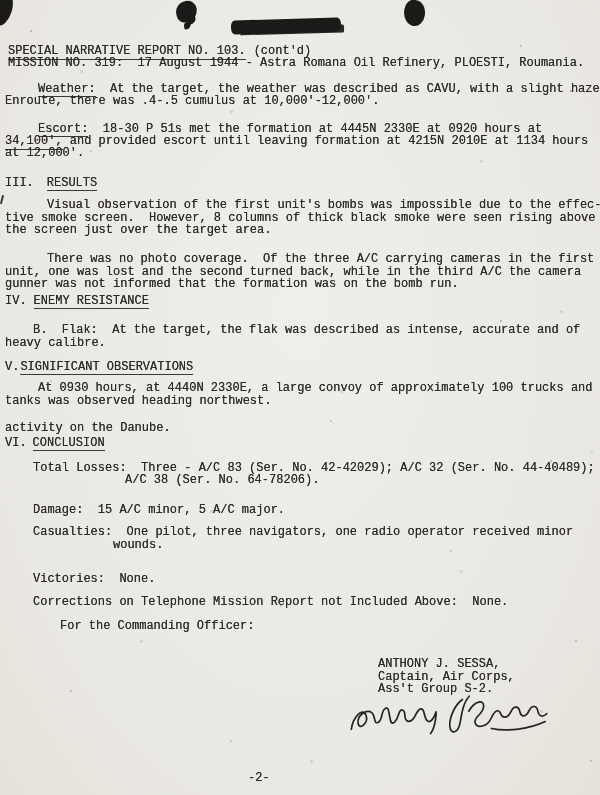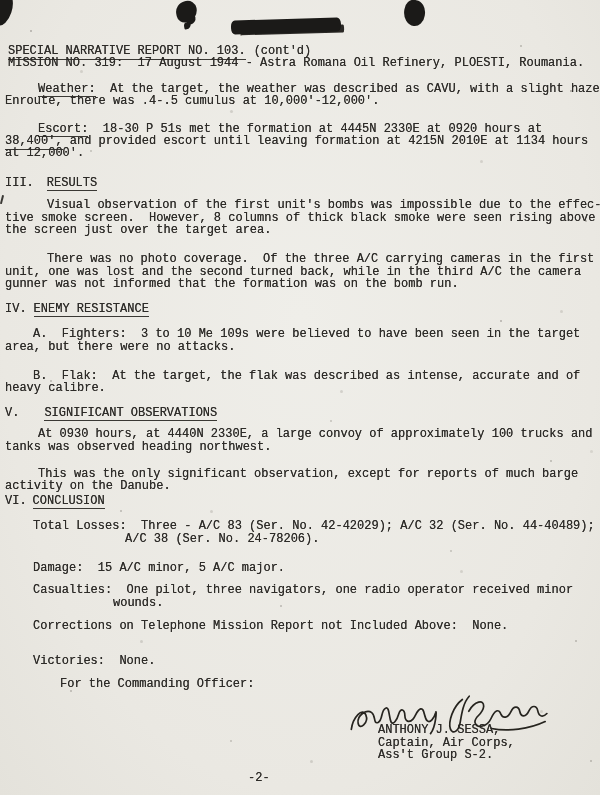--- a/index.html
+++ b/index.html
@@ -60,72 +60,67 @@
     <div class="line" style="padding-left:3px"><span class="u">SPECIAL NARRATIVE REPORT NO. 103.</span><span style="margin-left:8px">(cont'd)</span></div>
     <div class="line" style="padding-left:3px">MISSION NO. 319:  17 August 1944 - Astra Romana Oil Refinery, PLOESTI, Roumania.</div>
 
     <div class="para" style="margin-top:13px">
       <div class="line" style="padding-left:33px"><span class="u">Weather:</span><span>  At the target, the weather was described as CAVU, with a slight haze.</span></div>
       <div class="line">Enroute, there was .4-.5 cumulus at 10,000'-12,000'.</div>
     </div>
 
     <div class="para" style="margin-top:15px">
       <div class="line" style="padding-left:33px"><span class="u">Escort:</span><span>  18-30 P 51s met the formation at 4445N 2330E at 0920 hours at</span></div>
-      <div class="line"><span class="u">38,400',</span><span> and provided escort until leaving formation at 4215N 2010E at 1134 hours</span></div>
+      <div class="line"><span class="u">34,100',</span><span> and provided escort until leaving formation at 4215N 2010E at 1134 hours</span></div>
       <div class="line">at 12,000'.</div>
     </div>
 
     <div class="line" style="margin-top:17px"><span>III.</span><span class="u" style="margin-left:13px">RESULTS</span></div>
     <div class="para" style="margin-top:10px">
       <div class="line" style="padding-left:42px">Visual observation of the first unit's bombs was impossible due to the effec-</div>
       <div class="line">tive smoke screen.  However, 8 columns of thick black smoke were seen rising above</div>
       <div class="line">the screen just over the target area.</div>
     </div>
     <div class="para" style="margin-top:17px">
       <div class="line" style="padding-left:42px">There was no photo coverage.  Of the three A/C carrying cameras in the first</div>
       <div class="line">unit, one was lost and the second turned back, while in the third A/C the camera</div>
       <div class="line">gunner was not informed that the formation was on the bomb run.</div>
     </div>
 
-    <div class="line" style="margin-top:12px"><span>IV.</span><span class="u" style="margin-left:7px">ENEMY RESISTANCE</span></div>
-    <div class="para" style="margin-top:13px">
-      <div class="line" style="padding-left:28px">A.  Fighters:  3 to 10 Me 109s were believed to have been seen in the target</div>
-      <div class="line">area, but there were no attacks.</div>
-    </div>
+    <div class="line" style="margin-top:4px"><span>IV.</span><span class="u" style="margin-left:7px">ENEMY RESISTANCE</span></div>
     <div class="para" style="margin-top:17px">
       <div class="line" style="padding-left:28px">B.  Flak:  At the target, the flak was described as intense, accurate and of</div>
       <div class="line">heavy calibre.</div>
     </div>
 
-    <div class="line" style="margin-top:12px"><span>V.</span><span class="u" style="margin-left:25px">SIGNIFICANT OBSERVATIONS</span></div>
+    <div class="line" style="margin-top:12px"><span>V.</span><span class="u" style="margin-left:1px">SIGNIFICANT OBSERVATIONS</span></div>
     <div class="para" style="margin-top:9px">
       <div class="line" style="padding-left:33px">At 0930 hours, at 4440N 2330E, a large convoy of approximately 100 trucks and</div>
       <div class="line">tanks was observed heading northwest.</div>
     </div>
     <div class="para" style="margin-top:15px">
-      <div class="line" style="padding-left:33px">This was the only significant observation, except for reports of much barge</div>
       <div class="line">activity on the Danube.</div>
     </div>
 
     <div class="line" style="margin-top:2px"><span>VI.</span><span class="u" style="margin-left:6px">CONCLUSION</span></div>
 
     <div class="para" style="margin-top:13px">
       <div class="line" style="padding-left:28px">Total Losses:  Three - A/C 83 (Ser. No. 42-42029); A/C 32 (Ser. No. 44-40489);</div>
-      <div class="line" style="padding-left:120px">A/C 38 (Ser. No. 24-78206).</div>
+      <div class="line" style="padding-left:120px">A/C 38 (Ser. No. 64-78206).</div>
     </div>
     <div class="line" style="margin-top:17px; padding-left:28px">Damage:  15 A/C minor, 5 A/C major.</div>
     <div class="para" style="margin-top:10px">
       <div class="line" style="padding-left:28px">Casualties:  One pilot, three navigators, one radio operator received minor</div>
       <div class="line" style="padding-left:108px">wounds.</div>
     </div>
+    <div class="line" style="margin-top:22px; padding-left:28px">Victories:  None.</div>
     <div class="line" style="margin-top:11px; padding-left:28px">Corrections on Telephone Mission Report not Included Above:  None.</div>
-    <div class="line" style="margin-top:22px; padding-left:28px">Victories:  None.</div>
     <div class="line" style="margin-top:11px; padding-left:55px">For the Commanding Officer:</div>
 
-    <div class="para" style="margin-top:34px; padding-left:373px">
+    <div class="para" style="margin-top:26px; padding-left:373px">
       <div class="line">ANTHONY J. SESSA,</div>
       <div class="line">Captain, Air Corps,</div>
       <div class="line">Ass't Group S-2.</div>
     </div>
   </div>
 
   <div class="sig-script">
     <svg class="sig" width="205" height="52" viewBox="0 0 205 52">
       <path d="M6,36 C8,24 18,14 21,22 C24,30 14,38 13,30 C12,22 22,16 27,20 C31,23 28,32 33,30 C38,28 36,18 41,16 C45,14 44,26 46,30 C48,34 52,28 54,22 C56,16 60,18 60,24 C60,30 64,32 68,28 C71,25 72,19 76,18 C80,17 79,27 82,30 C85,33 89,28 91,22 C92,18 91,36 85,43"></path>
       <path d="M118,10 C108,17 103,32 105,39 C107,45 113,42 115,33 C117,23 119,13 125,7"></path>

